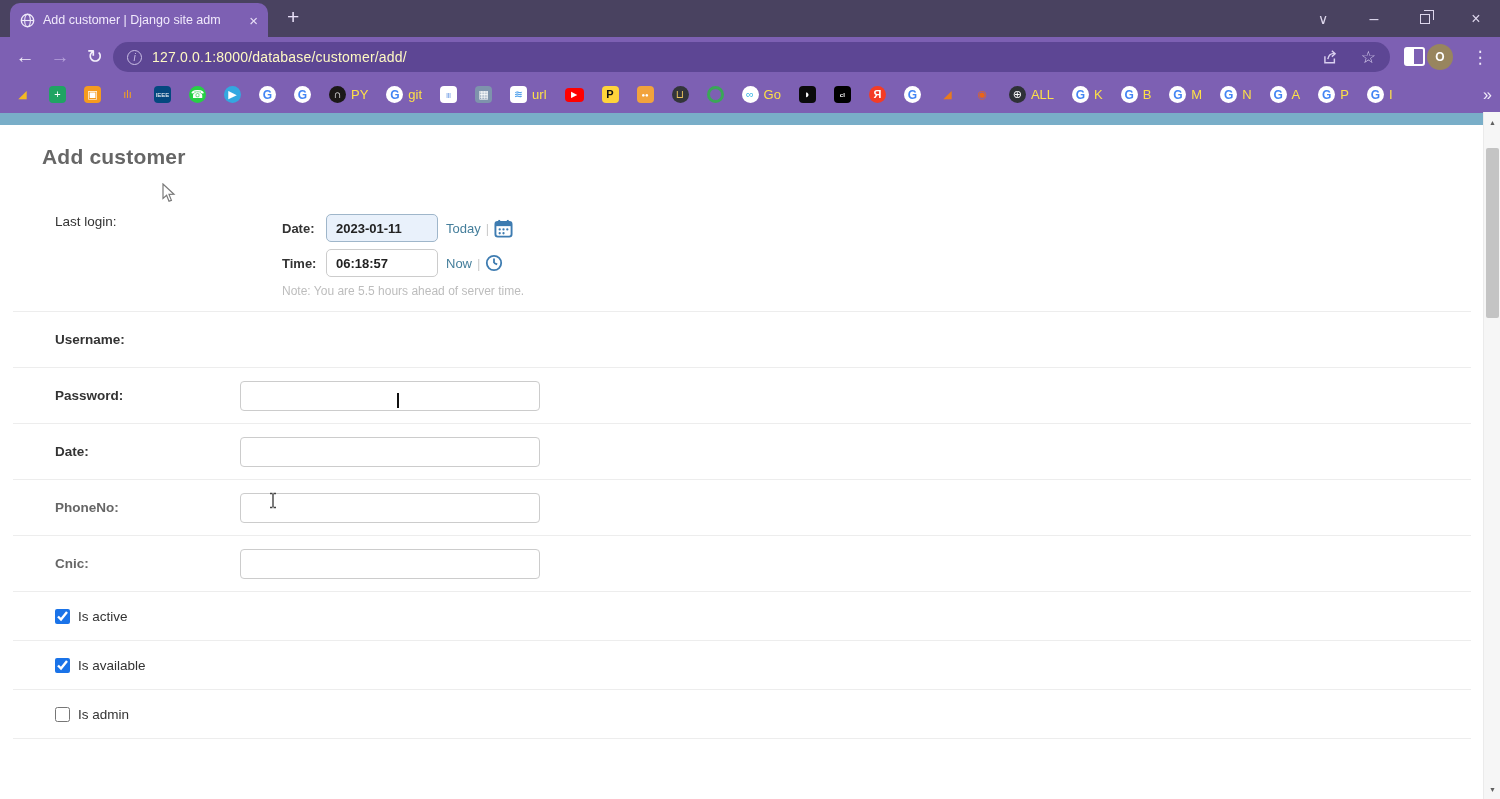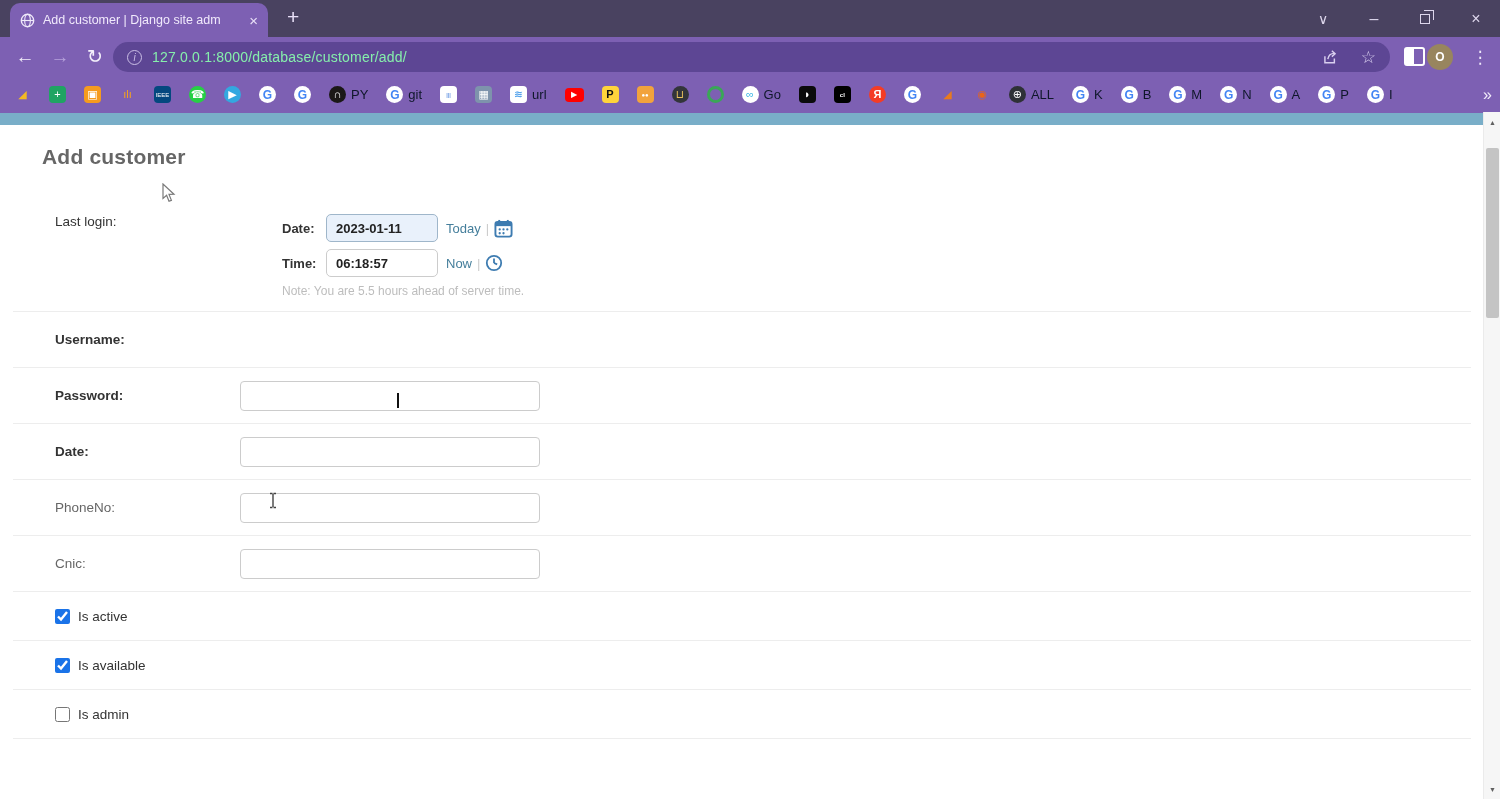--- a/index.html
+++ b/index.html
@@ -20,21 +20,21 @@
     border-top:1.5px solid #ddd6ec; border-right:1.5px solid #ddd6ec; }
 
   .toolbar { position:absolute; left:0; top:37px; width:1500px; height:39px; background:#7d60b3; }
   .navbtn { position:absolute; top:0; height:39px; width:32px; display:flex; align-items:center;
     justify-content:center; color:#f4f0fb; font-size:19px; }
   .navbtn.dim { color:#b7a3dc; }
   .urlpill { position:absolute; left:113px; top:42px; width:1277px; height:30px; border-radius:15px;
     background:#5d4694; display:flex; align-items:center; padding:0 14px; gap:10px; }
   .info-ic { width:15px; height:15px; border:1.4px solid #cbbfe6; border-radius:50%; color:#cbbfe6;
     font-size:10px; display:flex; align-items:center; justify-content:center; font-style:italic; flex:none; }
-  .url-text { font-size:14px; color:#86efac; letter-spacing:.2px; white-space:nowrap; overflow:hidden; flex:1; }
+  .url-text { font-size:14px; color:#fef9c3; letter-spacing:.2px; white-space:nowrap; overflow:hidden; flex:1; }
   .pill-right { display:flex; align-items:center; gap:22px; flex:none; }
   .star { color:#d9cfef; font-size:17px; }
   .sidepanel { position:absolute; left:1404px; top:47px; width:21px; height:19px; border:2px solid #fff;
     border-radius:3px; background:transparent; }
   .sidepanel:before { content:""; position:absolute; left:0; top:0; width:8px; height:15px; background:#fff; }
   .avatar { position:absolute; left:1427px; top:44px; width:26px; height:26px; border-radius:50%;
     background:#98855e; color:#fff; font-size:12px; font-weight:700; display:flex; align-items:center;
     justify-content:center; }
   .menudots { position:absolute; left:1468px; top:42px; width:24px; height:30px; display:flex;
     align-items:center; justify-content:center; color:#efe9fa; font-size:17px; }
@@ -42,33 +42,33 @@
   .bookmarks { position:absolute; left:0; top:76px; width:1500px; height:37px; background:#7d60b3;
     display:flex; align-items:center; padding:0 26px 0 14px; gap:18px; overflow:hidden; }
   .bm { display:flex; align-items:center; gap:5px; flex:none; }
   .bm-ic { width:17px; height:17px; display:flex; align-items:center; justify-content:center;
     font-size:11px; line-height:1; flex:none; }
   .bm-ic.circle { border-radius:50%; }
   .bm-ic.square { border-radius:4px; }
   .bm-ic.yt { border-radius:4px; width:19px; height:14px; font-size:8px; }
   .bm-ic.ring { border-radius:50%; border:3px solid #3aa757; background:transparent !important; }
   .bm-ic.g { border-radius:50%; background:#fff; color:#4285f4; font-weight:700; font-size:12px; }
-  .bm-label { color:#0f172a; font-size:13px;text-align:right; }
+  .bm-label { color:#fde047; font-size:13px;text-align:right; }
   .bm-more { position:absolute; right:8px; top:0; height:37px; display:flex; align-items:center;
     color:#f2edfb; font-size:16px; }
 
   
   .crumbstrip { position:absolute; left:0; top:113px; width:1483px; height:12px; background:#79aec8; }
   .content { position:absolute; left:0; top:125px; width:1483px; height:674px; background:#fff; overflow:hidden; }
   h1.pagetitle { margin:20px 0 0 42px; font-size:21px; font-weight:700; color:#666; letter-spacing:.2px; }
   .form { margin:33px 12px 0 13px; }
   .frow { display:flex; align-items:center; border-bottom:1px solid #ededed; padding-left:42px; min-height:56px; }
   .flabel { width:185px; flex:none; font-size:13.5px; color:#333; }
   .flabel.bold { font-weight:700; }
-  .flabel.muted { color:#666; }
+  .flabel.muted { color:#666;font-weight:bold; }
   .tinput { width:300px; height:30px; border:1px solid #ccc; border-radius:4px; padding:0 9px;
     font-size:13px; color:#222; font-family:inherit; outline:none; background:#fff; }
   .tinput.focused { border:2px solid #1f1f1f; border-radius:5px; }
 
   .row-lastlogin { min-height:110px; align-items:flex-start; padding-top:12px;gap:42px; }
   .dt-line { display:flex; align-items:center; margin-bottom:7px; }
   .dt-label { width:44px; font-size:13px; font-weight:700; color:#333; }
   .dt-input { height:28px; border:1px solid #ccc; border-radius:5px; padding:0 9px; font-size:13px;
     font-weight:600; color:#222; font-family:inherit; outline:none; background:#fff; }
   .dt-input.date { width:112px; background:#e9f1fb; border-color:#9fb6ca; }

